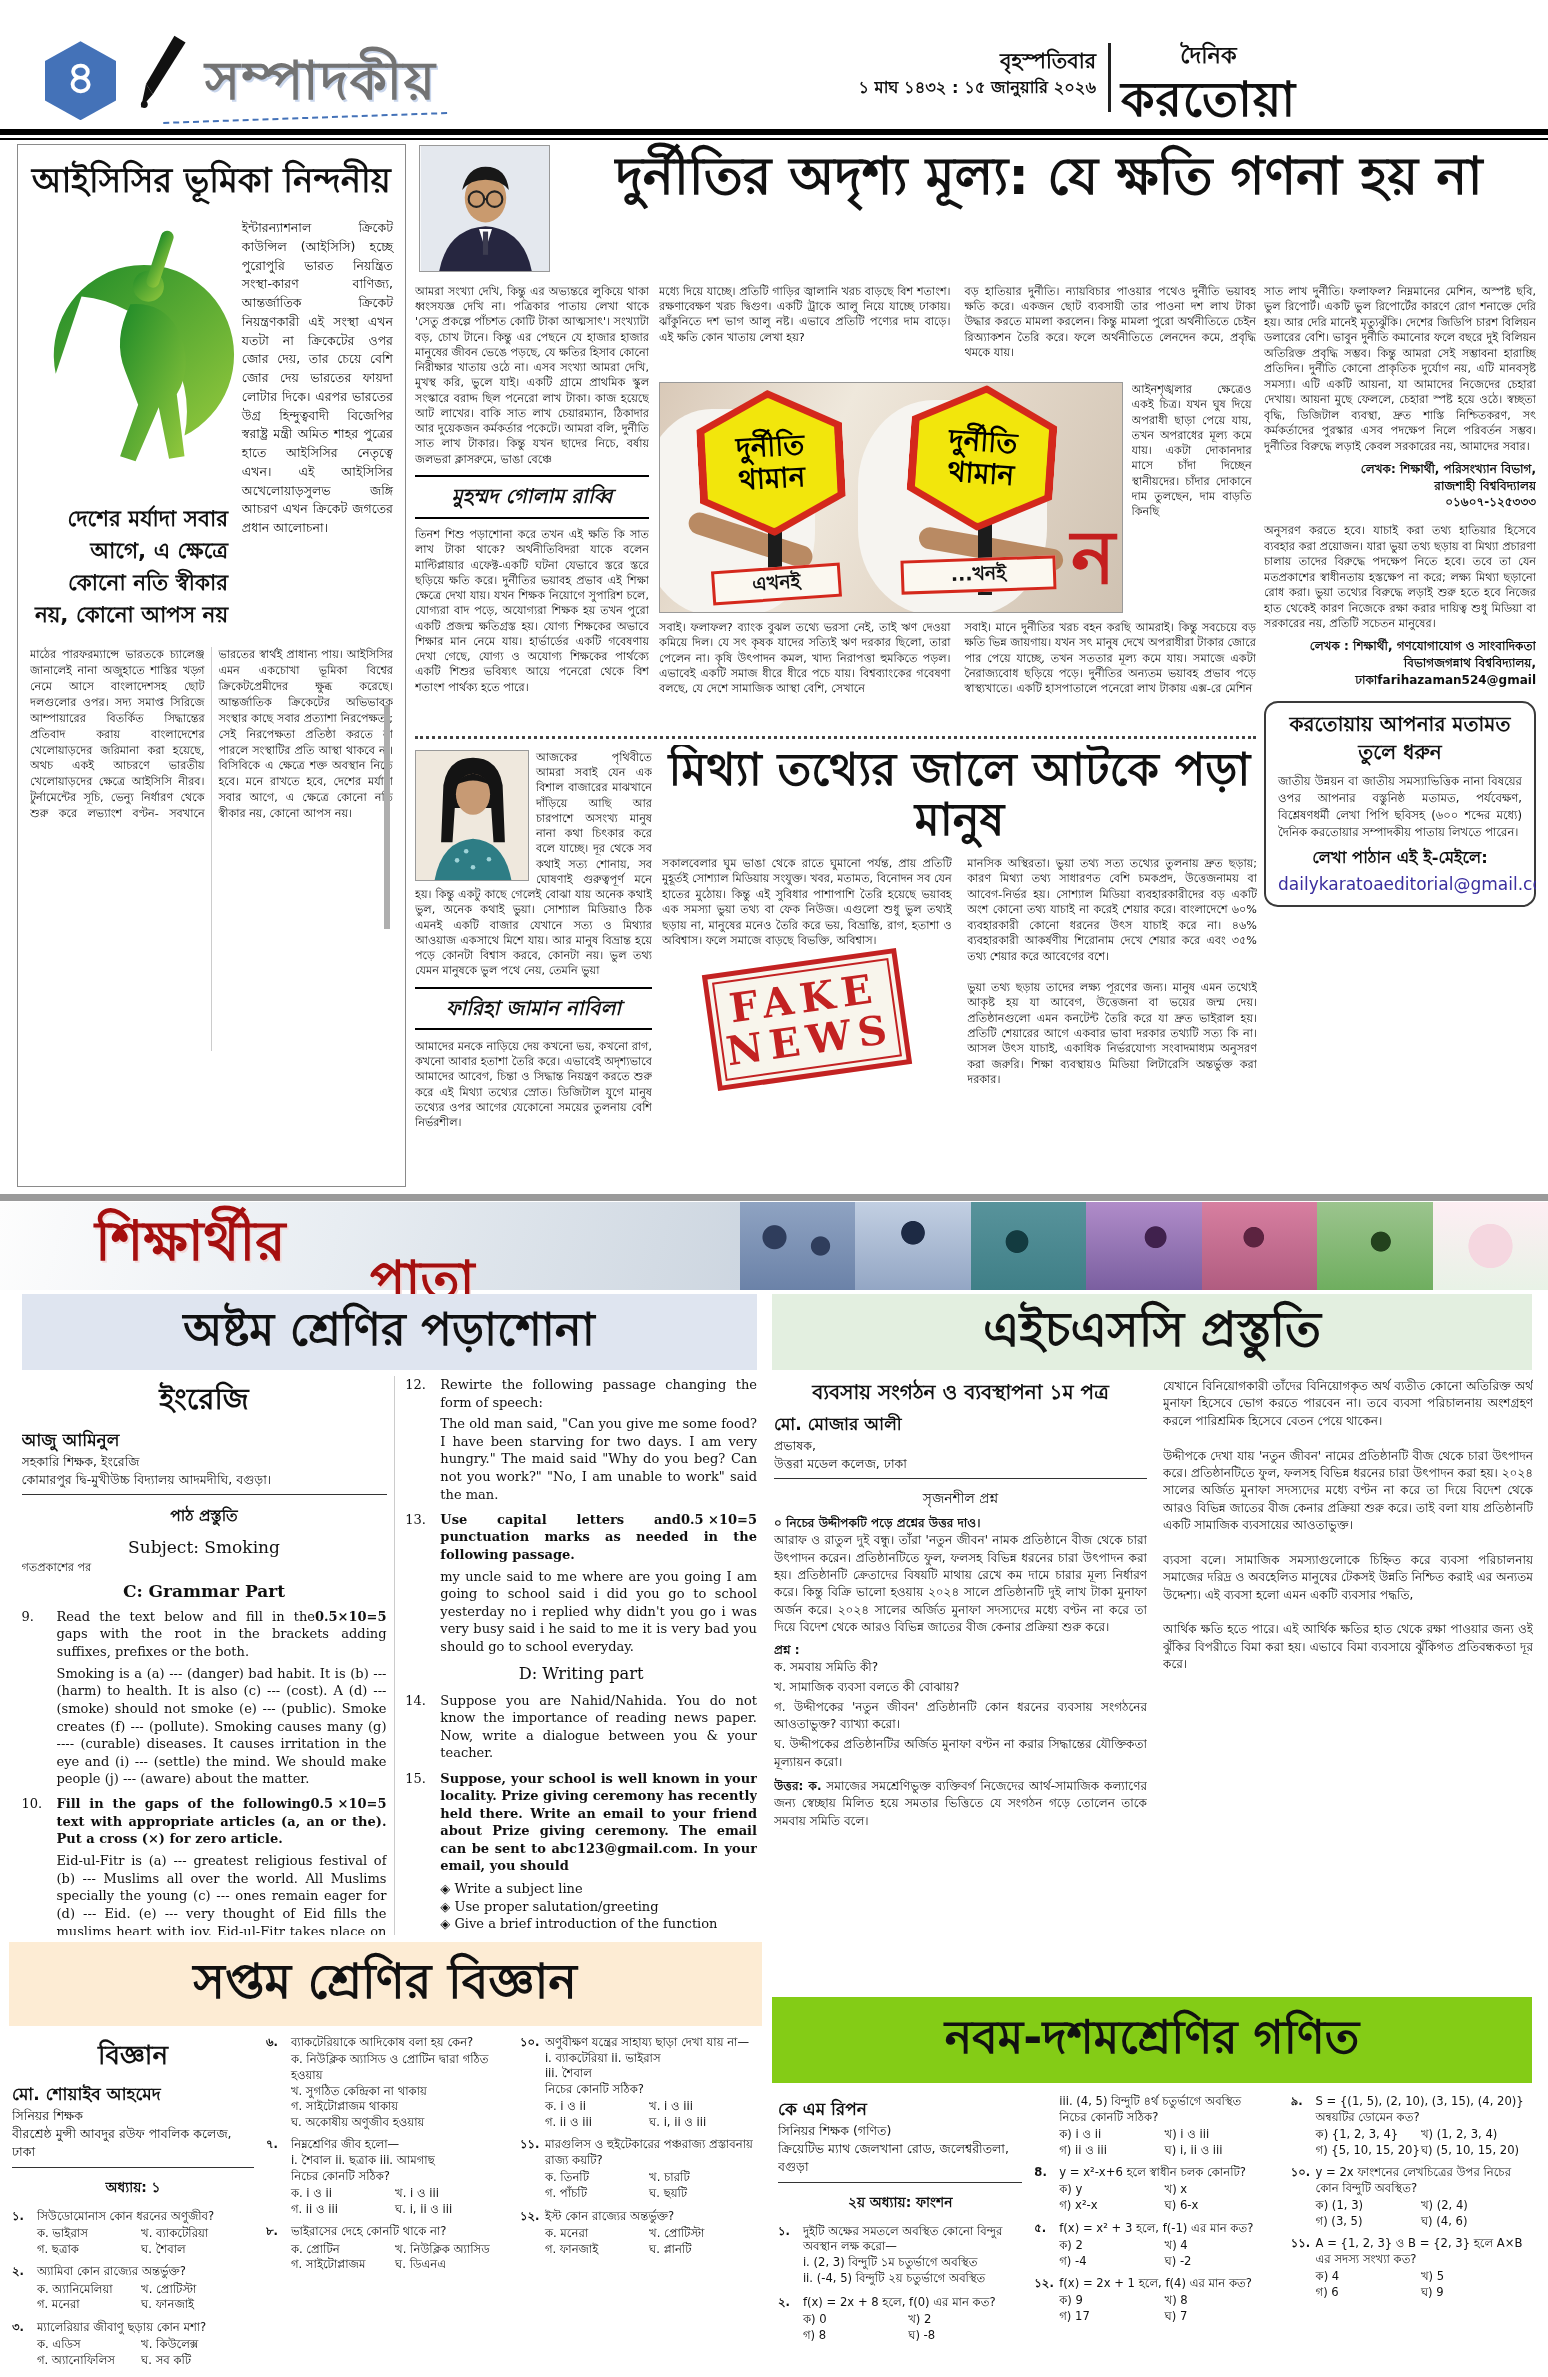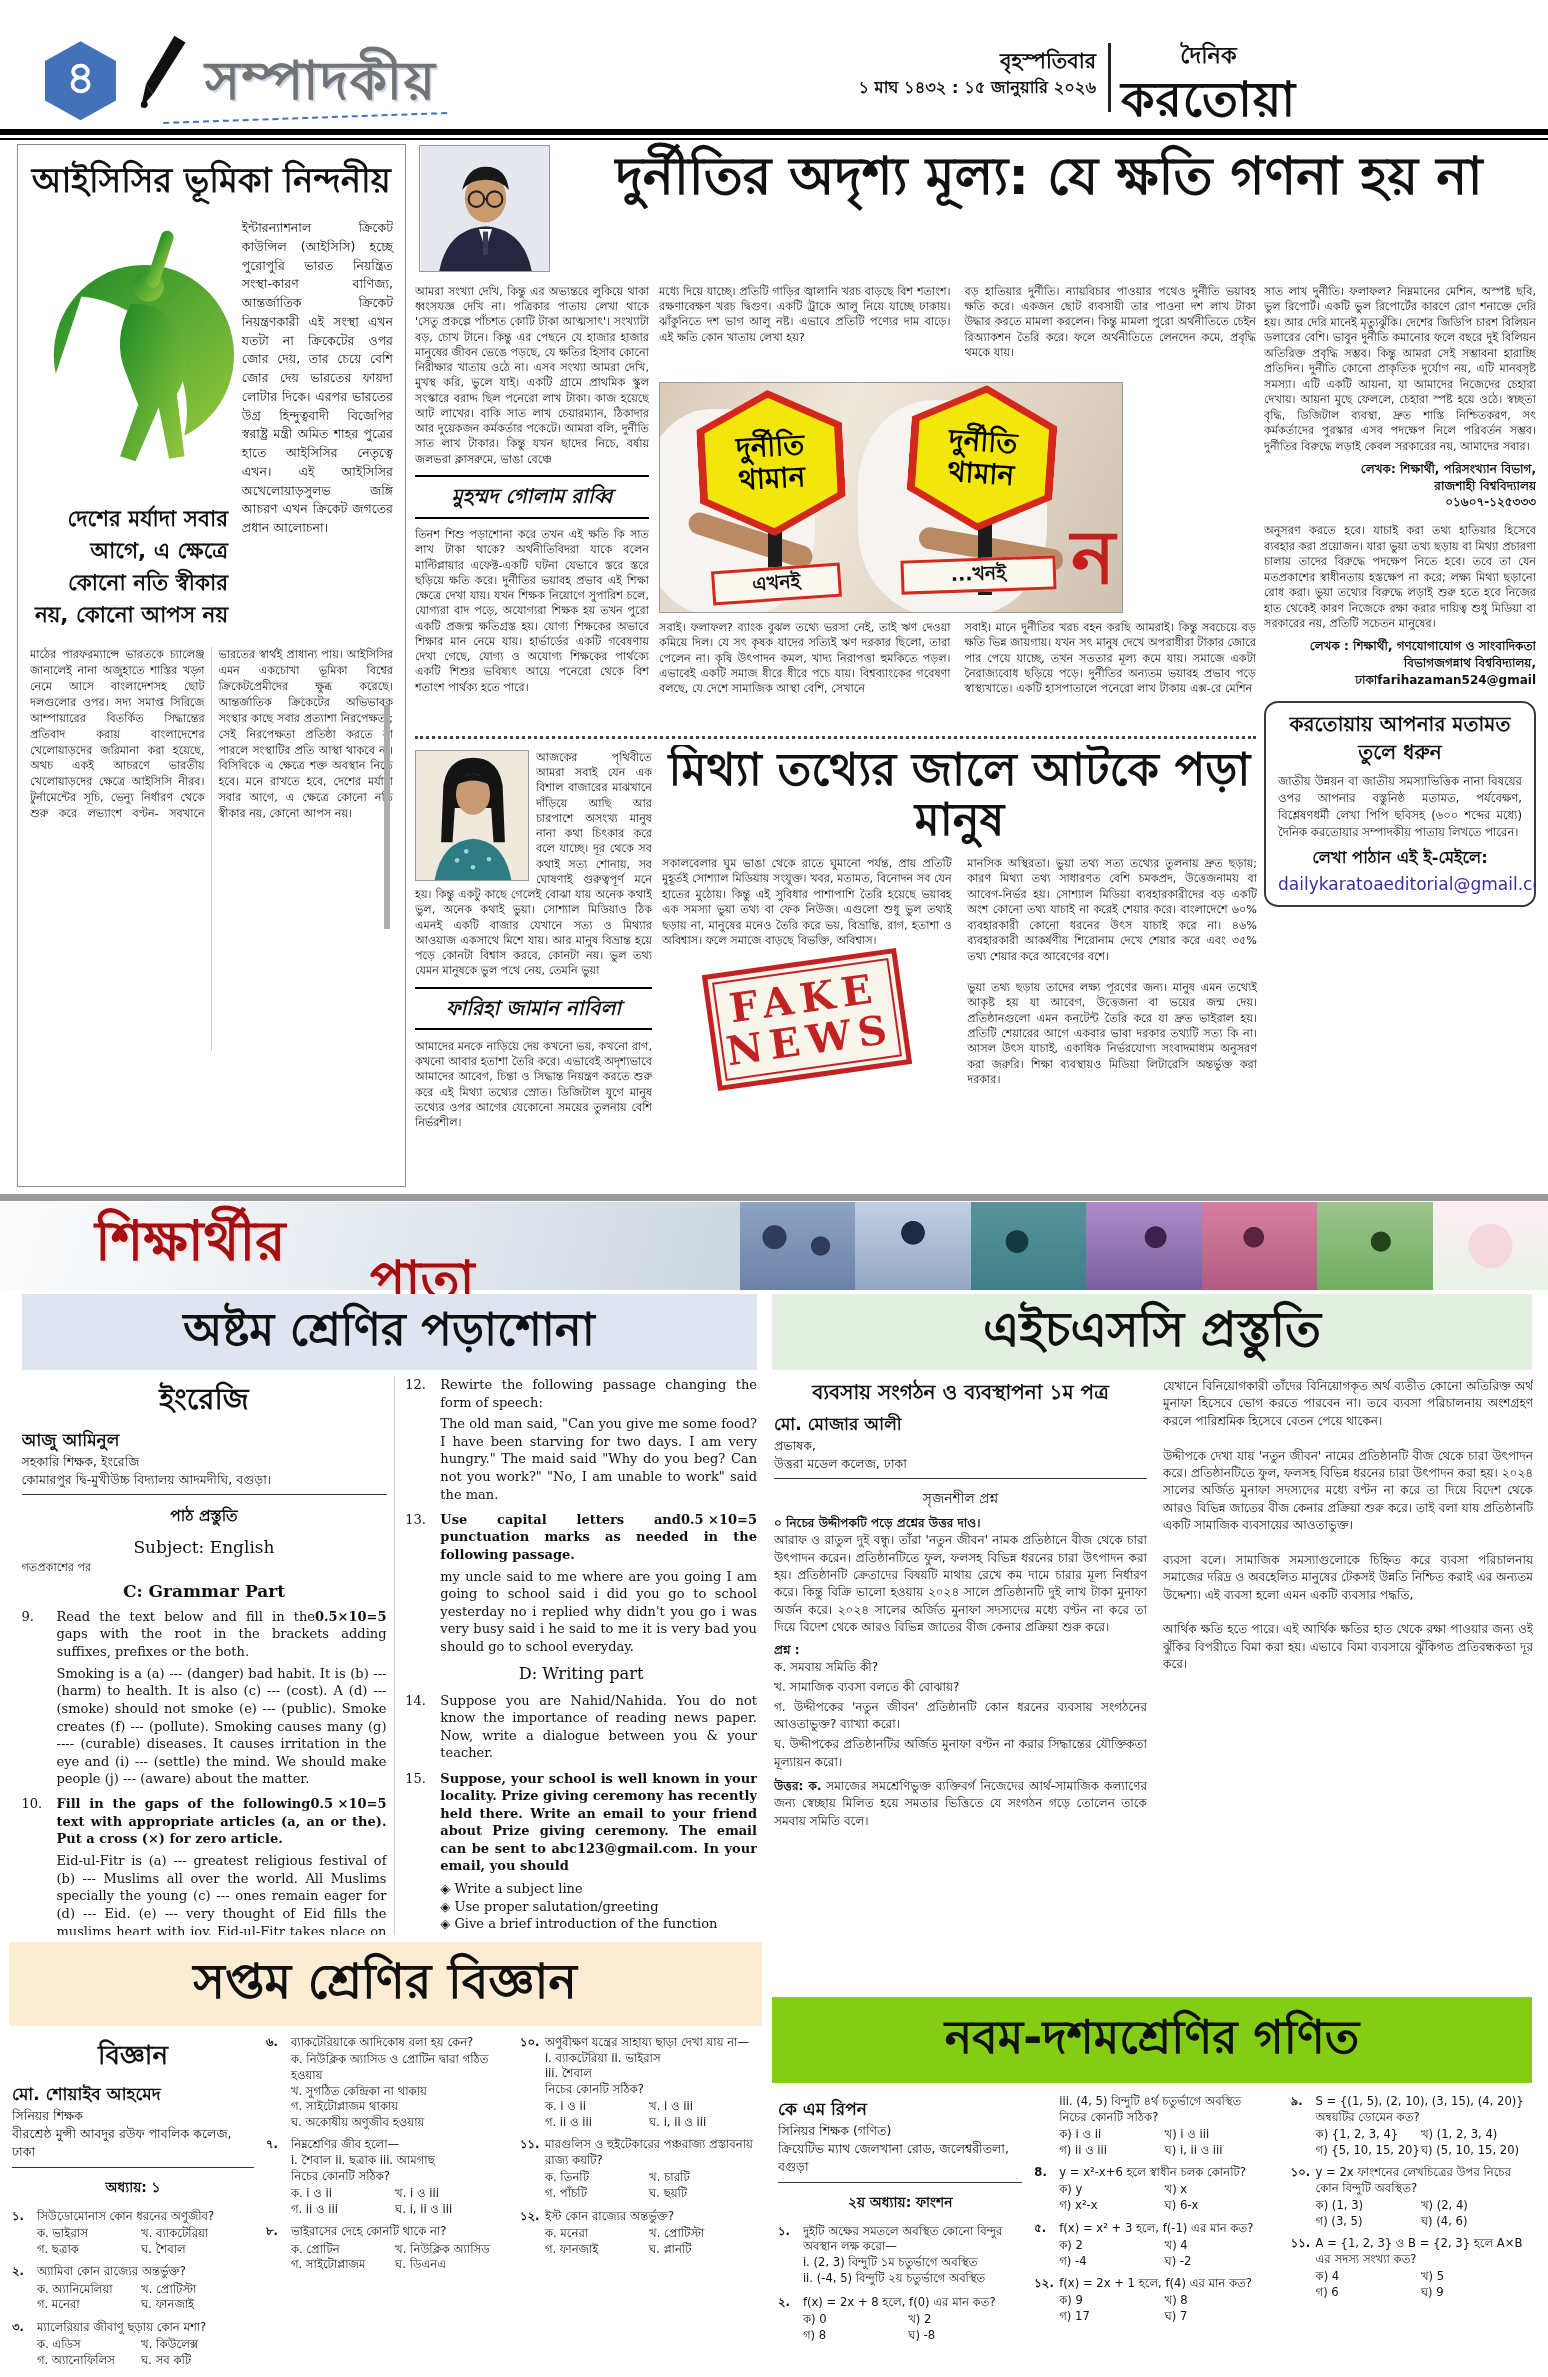--- a/index.html
+++ b/index.html
@@ -255,20 +255,21 @@
           </div>
         </div>
         <div class="plate" style="left:52px;top:184px;width:129px;transform:rotate(-4deg);" data-name="sign-plate">
           <span data-name="plate-text">এখনই</span>
         </div>
         <div class="plate" style="left:241px;top:175px;width:155px;transform:rotate(-2deg);" data-name="sign-plate">
           <span data-name="plate-text">...খনই</span>
         </div>
         <div class="redmark" data-name="banner-letter-mark">ন</div>
       </div>
+      <div class="m-side" data-name="main-side-column">আইনশৃঙ্খলার ক্ষেত্রেও একই চিত্র। যখন ঘুষ দিয়ে অপরাধী ছাড়া পেয়ে যায়, তখন অপরাধের মূল্য কমে যায়। একটা দোকানদার মাসে চাঁদা দিচ্ছেন স্থানীয়দের। চাঁদার দোকানে দাম তুলছেন, দাম বাড়তি কিনছি</div>
     </div>
     <div class="m-r3" data-name="main-middle-bottom-row">
       <div data-name="main-paragraph-5">সবাই। ফলাফল? ব্যাংক বুঝল তথ্যে ভরসা নেই, তাই ঋণ দেওয়া কমিয়ে দিল। যে সৎ কৃষক যাদের সত্যিই ঋণ দরকার ছিলো, তারা পেলেন না। কৃষি উৎপাদন কমল, খাদ্য নিরাপত্তা হুমকিতে পড়ল। এভাবেই একটি সমাজ ধীরে ধীরে পচে যায়। বিশ্বব্যাংকের গবেষণা বলছে, যে দেশে সামাজিক আস্থা বেশি, সেখানে</div>
       <div data-name="main-paragraph-6">সবাই। মানে দুর্নীতির খরচ বহন করছি আমরাই। কিন্তু সবচেয়ে বড় ক্ষতি ভিন্ন জায়গায়। যখন সৎ মানুষ দেখে অপরাধীরা টাকার জোরে পার পেয়ে যাচ্ছে, তখন সততার মূল্য কমে যায়। সমাজে একটা নৈরাজ্যবোধ ছড়িয়ে পড়ে। দুর্নীতির অন্যতম ভয়াবহ প্রভাব পড়ে স্বাস্থ্যখাতে। একটি হাসপাতালে পনেরো লাখ টাকায় এক্স-রে মেশিন</div>
     </div>
   </div>
 
   <div class="rstrip" data-name="right-strip">
     <span data-name="main-right-text">সাত লাখ দুর্নীতি। ফলাফল? নিম্নমানের মেশিন, অস্পষ্ট ছবি, ভুল রিপোর্ট। একটি ভুল রিপোর্টের কারণে রোগ শনাক্তে দেরি হয়। আর দেরি মানেই মৃত্যুঝুঁকি। দেশের জিডিপি চারশ বিলিয়ন ডলারের বেশি। ভাবুন দুর্নীতি কমানোর ফলে বছরে দুই বিলিয়ন অতিরিক্ত প্রবৃদ্ধি সম্ভব। কিন্তু আমরা সেই সম্ভাবনা হারাচ্ছি প্রতিদিন। দুর্নীতি কোনো প্রাকৃতিক দুর্যোগ নয়, এটি মানবসৃষ্ট সমস্যা। এটি একটি আয়না, যা আমাদের নিজেদের চেহারা দেখায়। আয়না মুছে ফেললে, চেহারা স্পষ্ট হয়ে ওঠে। স্বচ্ছতা বৃদ্ধি, ডিজিটাল ব্যবস্থা, দ্রুত শাস্তি নিশ্চিতকরণ, সৎ কর্মকর্তাদের পুরস্কার এসব পদক্ষেপ নিলে পরিবর্তন সম্ভব। দুর্নীতির বিরুদ্ধে লড়াই কেবল সরকারের নয়, আমাদের সবার।</span>
     <div class="credit" data-name="author-1-credit">
@@ -350,21 +351,21 @@
 
   <div class="c8-head" data-name="class8-section-header">অষ্টম শ্রেণির পড়াশোনা</div>
   <div class="c8l" data-name="class8-left-column">
     <div class="subj-bn" data-name="english-subject-title">ইংরেজি</div>
     <div class="byl tb" data-name="english-byline">
       <span class="n" data-name="teacher-name">আজু আমিনুল</span><br>
       <span data-name="teacher-title">সহকারি শিক্ষক, ইংরেজি</span><br>
       <span data-name="teacher-school">কোমারপুর দ্বি-মুখীউচ্চ বিদ্যালয় আদমদীঘি, বগুড়া।</span>
     </div>
     <div class="pp tb" data-name="lesson-prep-label">পাঠ প্রস্তুতি</div>
-    <div class="se" data-name="subject-line">Subject: English</div>
+    <div class="se" data-name="subject-line">Subject: Smoking</div>
     <div class="small tb" data-name="continued-label">গতপ্রকাশের পর</div>
     <div class="gp" data-name="grammar-part-label">C: Grammar Part</div>
     <div class="eq" data-name="question-9">
       <div class="eqn" data-name="question-number">9.</div>
       <div class="eqb"><span class="eql"><span class="marks" data-name="marks">0.5×10=5</span><span data-name="question-label">Read the text below and fill in the gaps with the root in the brackets adding suffixes, prefixes or the both.</span></span>
         <div class="passage" data-name="question-passage">Smoking is a (a) --- (danger) bad habit. It is (b) --- (harm) to health. It is also (c) --- (cost). A (d) --- (smoke) should not smoke (e) --- (public). Smoke creates (f) --- (pollute). Smoking causes many (g) ---- (curable) diseases. It causes irritation in the eye and (i) --- (settle) the mind. We should make people (j) --- (aware) about the matter.</div></div>
     </div>
     <div class="eq" data-name="question-10">
       <div class="eqn" data-name="question-number">10.</div>
       <div class="eqb"><span class="eql bold"><span class="marks" data-name="marks">0.5 ×10=5</span><span data-name="question-label">Fill in the gaps of the following text with appropriate articles (a, an or the).  Put a cross (×) for zero article.</span></span>

